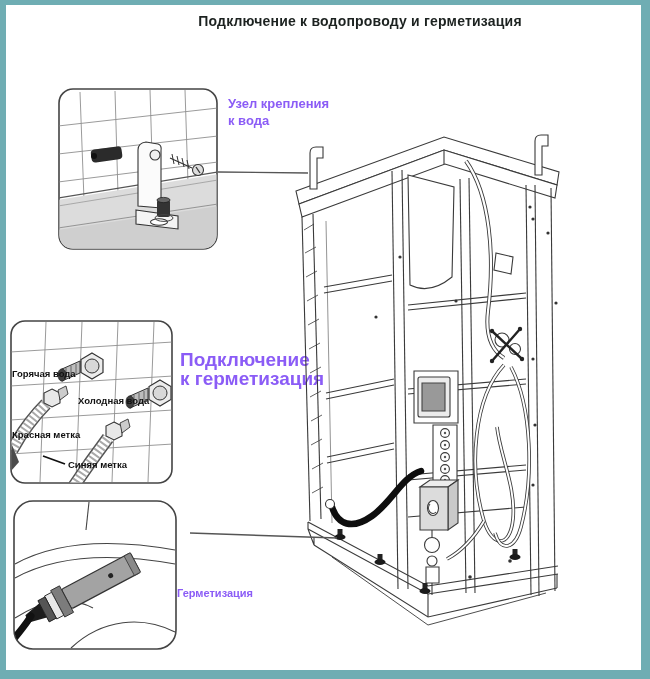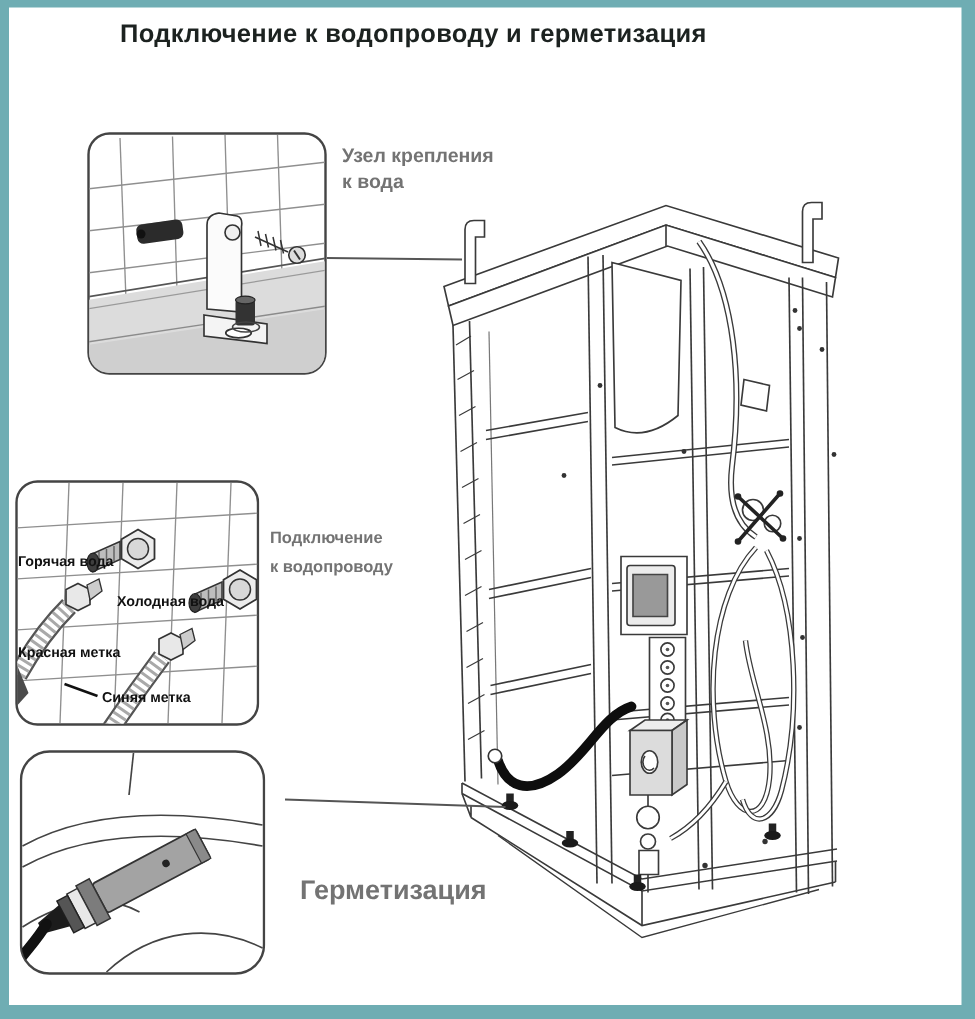--- a/index.html
+++ b/index.html
@@ -3,32 +3,32 @@
 <meta charset="utf-8">
 <style>
   html,body{margin:0;padding:0;background:#fff;}
   .stage{position:relative;width:650px;height:679px;background:#fff;overflow:hidden;
          font-family:"Liberation Sans",sans-serif;}
   .frame{position:absolute;background:#6fadb3;}
   .frame-top{left:0;top:0;width:650px;height:5px;}
   .frame-left{left:0;top:0;width:6px;height:679px;}
   .frame-right{left:641px;top:0;width:9px;height:679px;}
   .frame-bottom{left:0;top:670px;width:650px;height:9px;}
-  .title{position:absolute;left:80px;top:13px;width:560px;margin:0;
-         font-size:17px;font-weight:700;color:#1c2220;letter-spacing:.2px;}
-  .callout{position:absolute;font-weight:700;color:#737373;font-size:13px;line-height:17px;white-space:nowrap;}
+  .title{position:absolute;left:80px;top:13px;width:560px;margin:0;text-align:center;
+         font-size:14px;font-weight:700;color:#1c2220;letter-spacing:.2px;}
+  .callout{position:absolute;font-weight:700;color:#8b5cf6;font-size:13px;line-height:17px;white-space:nowrap;}
   .inset,.main-art,.leaders{position:absolute;margin:0;}
   .inset-wall{left:58px;top:88px;}
   .inset-water{left:10px;top:320px;}
   .inset-seal{left:13px;top:500px;}
   .main-art{left:280px;top:125px;}
   .leaders{left:0;top:0;pointer-events:none;}
   .lbl-wall{left:228px;top:95px;}
-  .lbl-water{left:180px;top:350px;font-size:11px;line-height:19px;}
-  .lbl-seal{left:200px;top:585px;font-size:18px;}
+  .lbl-water{left:180px;top:350px;font-size:19px;line-height:19px;}
+  .lbl-seal{left:177px;top:585px;font-size:11px;}
   svg{display:block;}
   svg line,svg path,svg polygon,svg rect,svg circle,svg ellipse,svg polyline{vector-effect:non-scaling-stroke;}
   .tiny{font:700 9.5px "Liberation Sans",sans-serif;fill:#111;}
 </style>
 </head>
 <body>
 
 <div class="stage">
 
   <div class="frame frame-top"></div>
@@ -144,21 +144,21 @@
         <text x="2" y="57" class="tiny">Горячая вода</text>
         <text x="68" y="84" class="tiny">Холодная вода</text>
         <text x="2" y="118" class="tiny">Красная метка</text>
         <text x="58" y="148" class="tiny">Синяя метка</text>
       </g>
     </svg>
   </figure>
 
   <div class="callout lbl-water">
     <span>Подключение</span><br>
-    <span>к водопроводу</span>
+    <span>к герметизация</span>
   </div>
 
   <figure class="inset inset-seal">
     <svg width="164" height="150" viewBox="0 0 164 150">
       <defs>
           <clipPath id="clipS">
             <rect x="1.5" y="1.5" width="161" height="147" rx="18"></rect>
           </clipPath>
         </defs>
       <rect x="1" y="1" width="162" height="148" rx="19" fill="#fff" stroke="#444" stroke-width="1.6"></rect>

